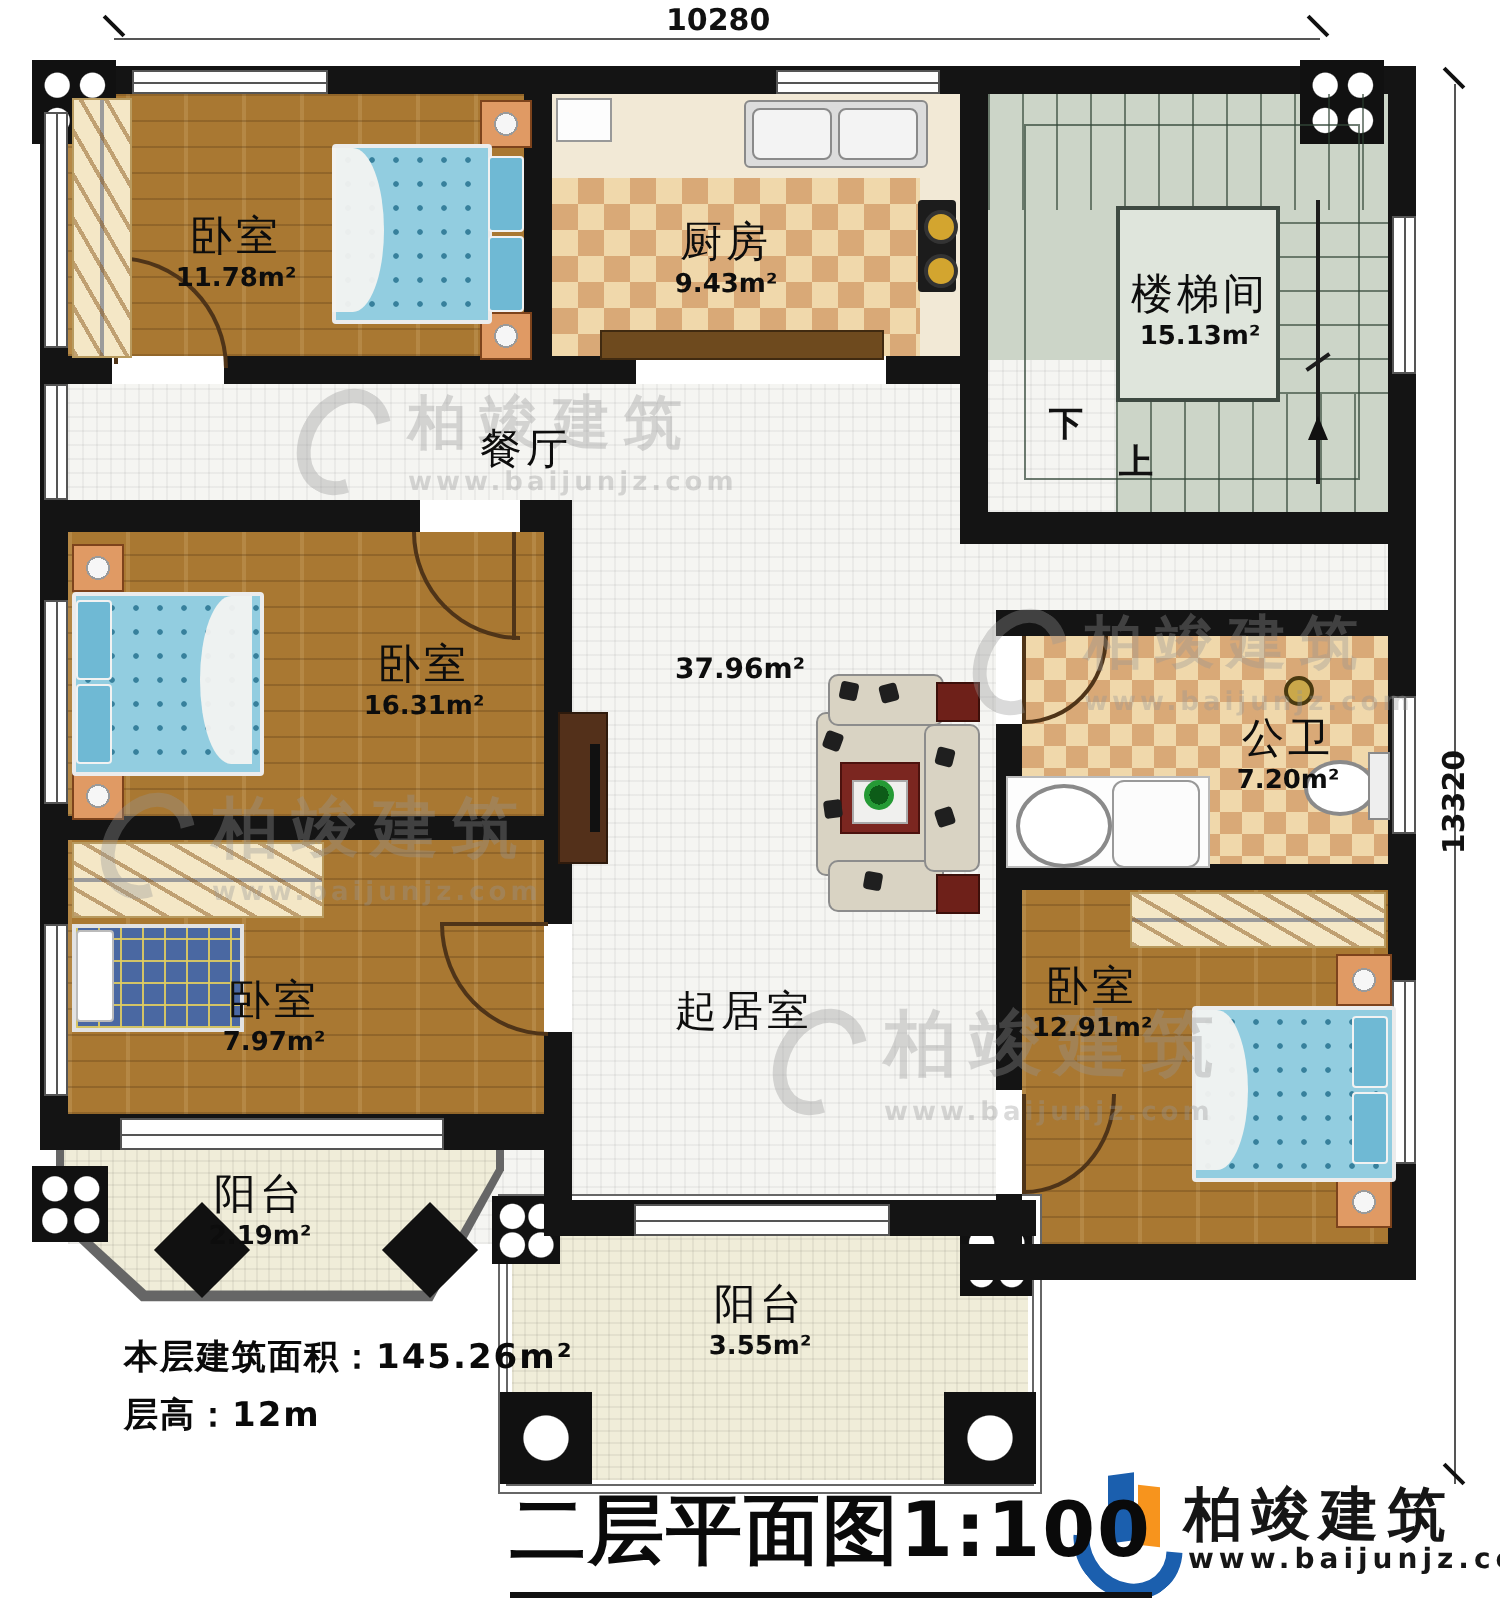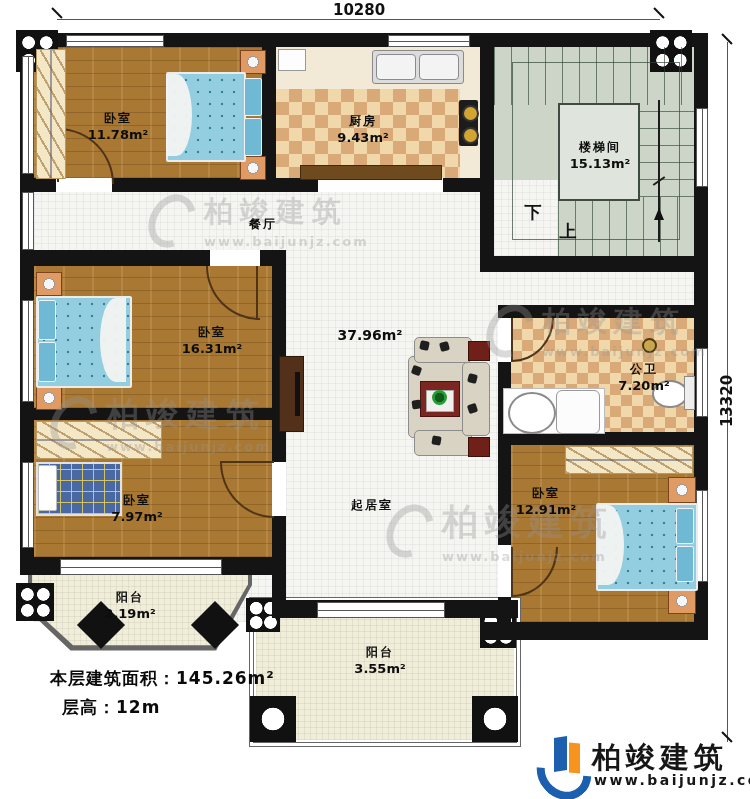--- a/index.html
+++ b/index.html
@@ -53,21 +53,21 @@
                      radial-gradient(circle at 72% 30%,#fff 0 6px,transparent 6.6px),
                      radial-gradient(circle at 30% 72%,#fff 0 6px,transparent 6.6px),
                      radial-gradient(circle at 72% 72%,#fff 0 6px,transparent 6.6px)}
   .pillar{position:absolute;background:#111;
     background-image:radial-gradient(circle at 50% 50%,#fff 0 11px,transparent 11.6px)}
   .treads-v{position:absolute;background-image:repeating-linear-gradient(90deg,rgba(40,60,45,.6) 0 1px,transparent 1px 17px)}
   .treads-h{position:absolute;background-image:repeating-linear-gradient(0deg,rgba(40,60,45,.6) 0 1px,transparent 1px 17px)}
   .stairrect{position:absolute;border:1px solid rgba(50,70,55,.7)}
   .platform{position:absolute;background:#dfe5dc;border:2px solid #3e4a42}
   .room-label{position:absolute;transform:translate(-50%,-50%);text-align:center;color:#0d0d0d;line-height:1.3;white-space:nowrap;z-index:30}
-  .room-name{font-weight:bold;font-size:12px;letter-spacing:2px}
+  .room-name{font-weight:normal;font-size:21px;letter-spacing:2px}
   .room-area{font-weight:bold;font-size:13px}
   .updown{position:absolute;transform:translate(-50%,-50%);font-weight:bold;font-size:17px;z-index:30}
   .dim-text{position:absolute;font-weight:bold;font-size:15px;color:#111}
   .dimline{position:absolute;background:#555}
   .tick{position:absolute;width:14px;height:2px;background:#111;transform:rotate(45deg)}
   .wm{position:absolute;display:flex;align-items:center;gap:10px;color:#969696;opacity:.35;z-index:20}
   .wm-glyph{width:30px;height:42px;border:7px solid currentColor;border-right-color:transparent;border-radius:50%;transform:rotate(30deg);flex:none}
   .wm-name{font-weight:900;letter-spacing:7px}
   .wm-url{font-weight:bold;font-size:13px;letter-spacing:2px;margin-top:2px}
   .footer-line{position:absolute;font-weight:bold;font-size:17px;color:#0a0a0a;letter-spacing:1px;z-index:40}
@@ -308,26 +308,27 @@
   </div>
   <div class="room-label" style="left:130px;top:606px">
     <div class="room-name">阳台</div>
     <div class="room-area">2.19m²</div>
   </div>
   <div class="room-label" style="left:380px;top:661px">
     <div class="room-name">阳台</div>
     <div class="room-area">3.55m²</div>
   </div>
 
-  <div class="footer-line" style="left:50px;top:667px">
+  <div class="footer-line" style="left:62px;top:667px">
     <span>本层建筑面积：</span><span>145.26m²</span>
   </div>
   <div class="footer-line" style="left:62px;top:696px">
     <span>层高：</span><span>12m</span>
   </div>
+  <div class="title" style="left:255px;top:740px">二层平面图1:100</div>
 
   <div class="abs" style="left:538px;top:735px;width:48px;height:54px">
     <div class="abs" style="left:0;top:8px;width:36px;height:42px;border:8px solid #1b5fae;border-top-color:transparent;border-right-color:transparent;border-radius:50%;transform:rotate(-40deg)"></div>
     <div class="abs" style="left:16px;top:2px;width:13px;height:34px;background:#1b5fae;transform:skewY(-8deg)"></div>
     <div class="abs" style="left:31px;top:8px;width:11px;height:30px;background:#f7941d;transform:skewY(6deg)"></div>
   </div>
   <div class="brand-name" style="left:592px;top:738px">柏竣建筑</div>
   <div class="brand-url" style="left:594px;top:772px">www.baijunjz.com</div>
 
 </div>

